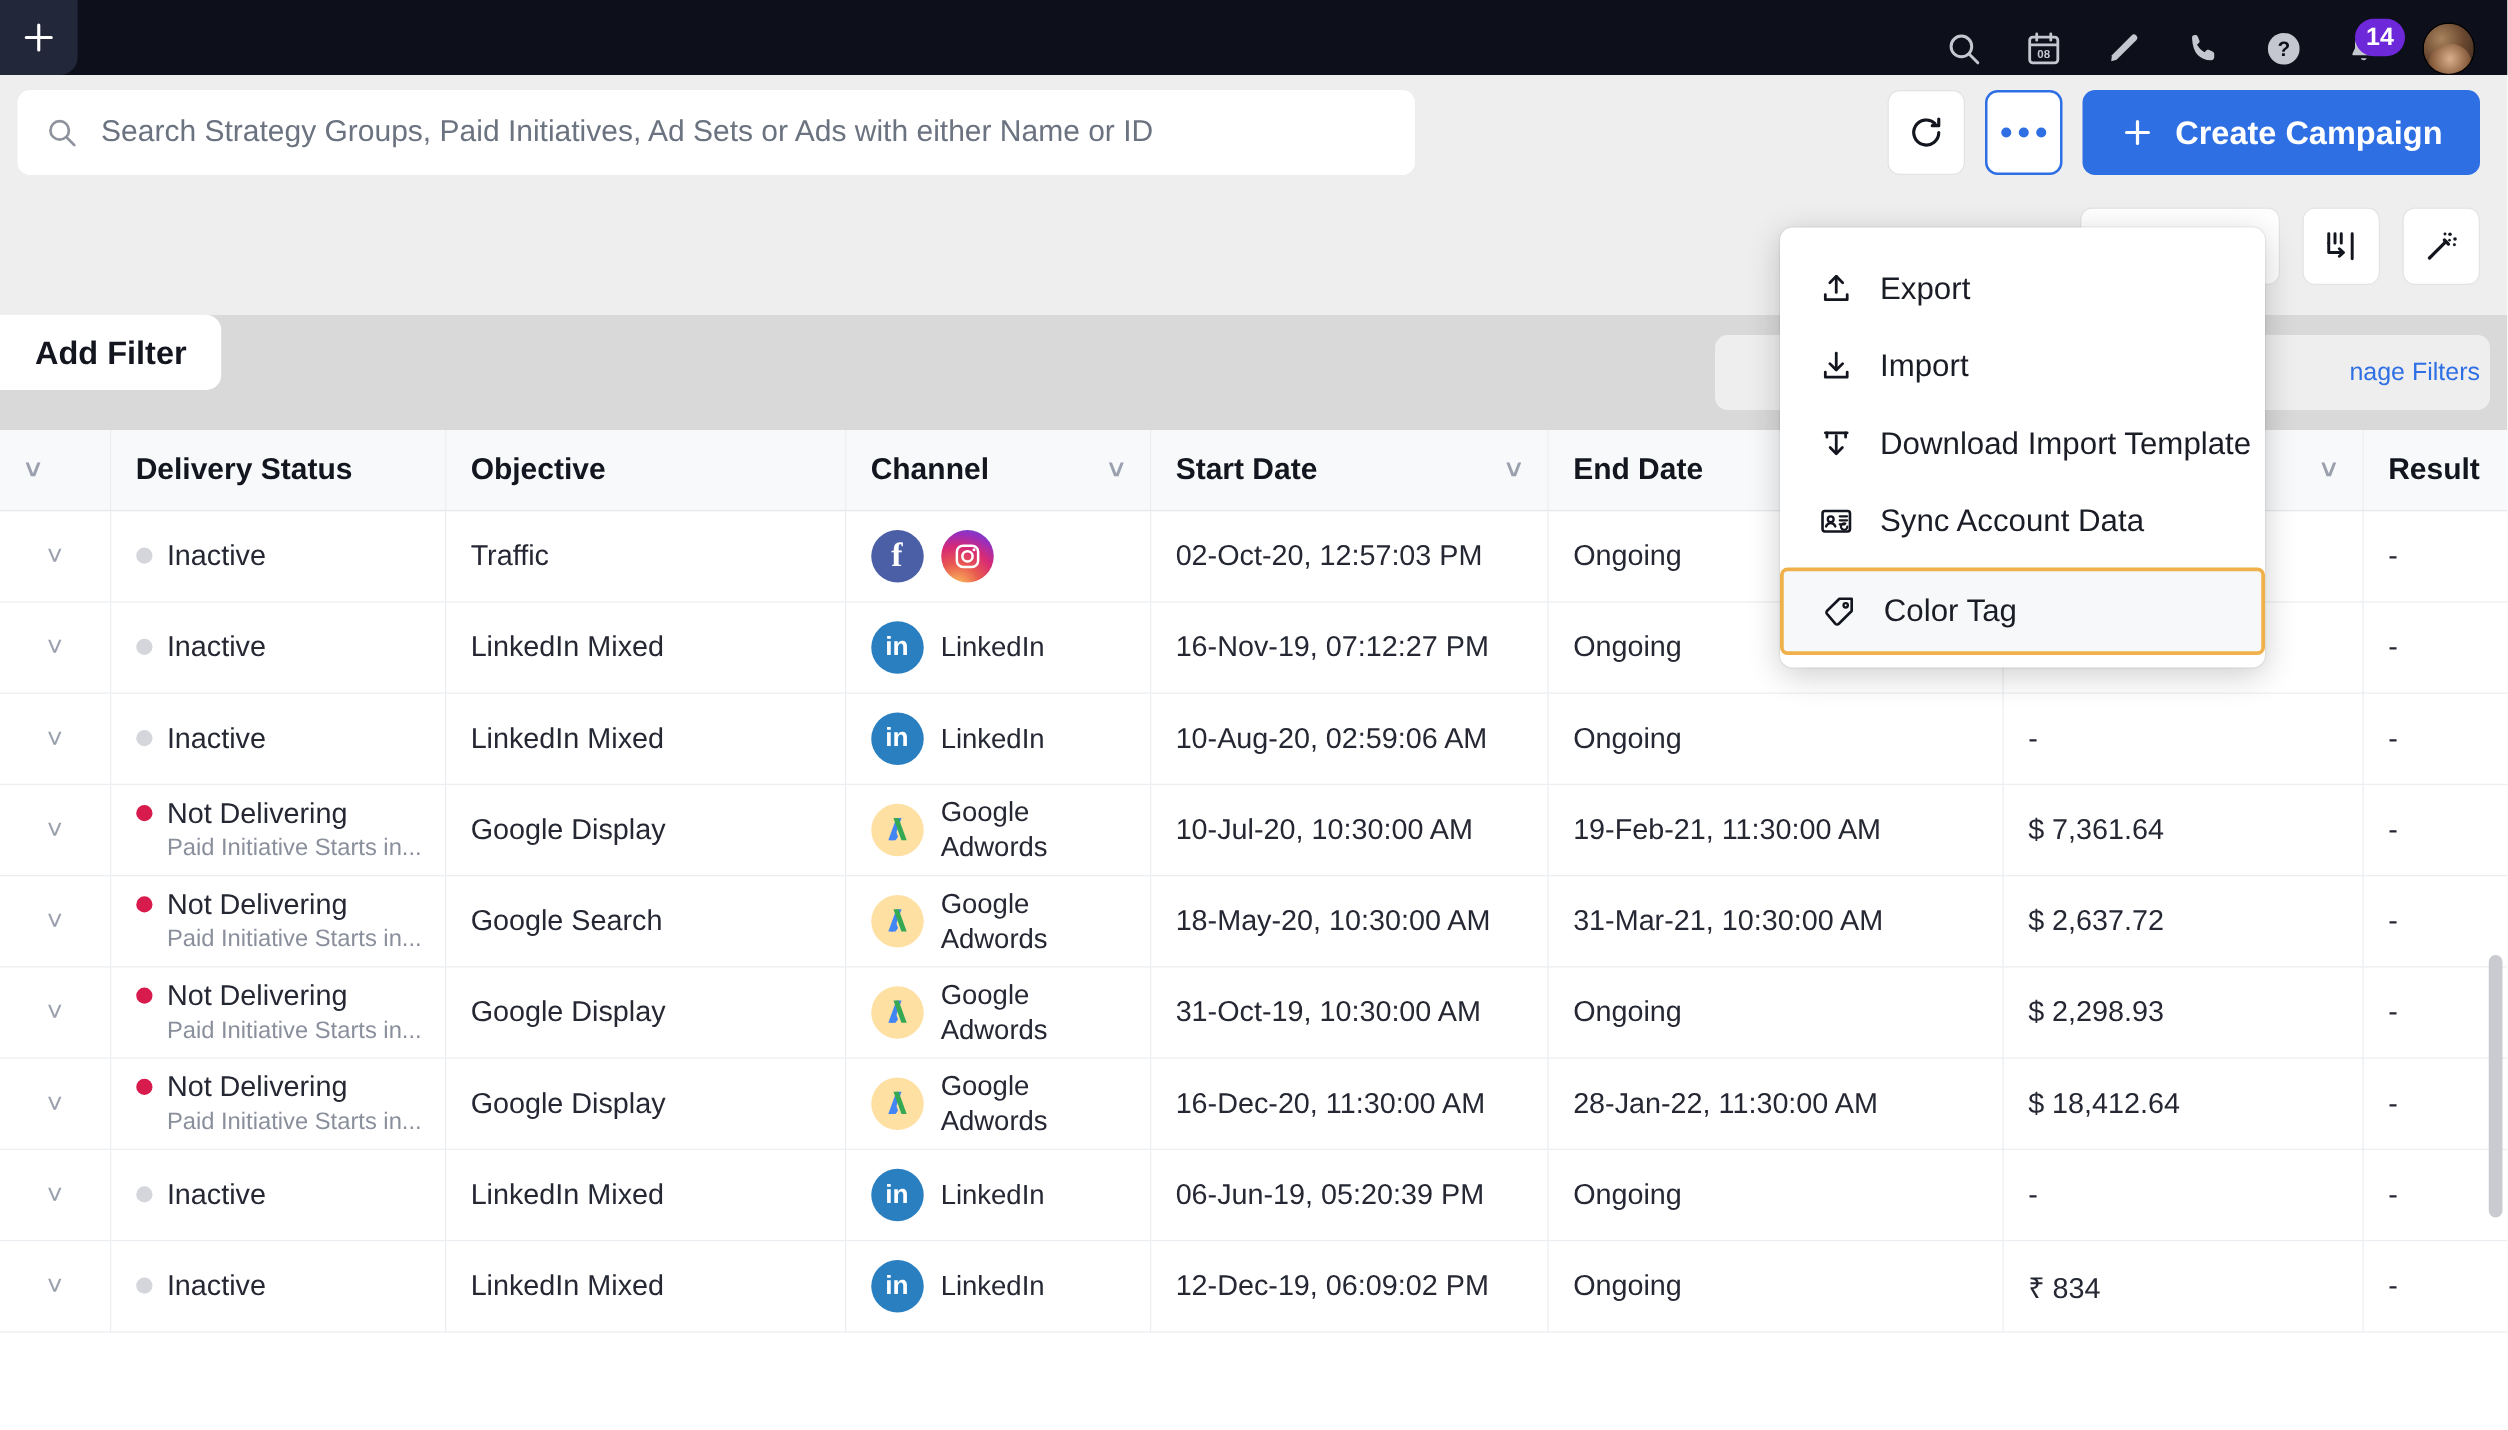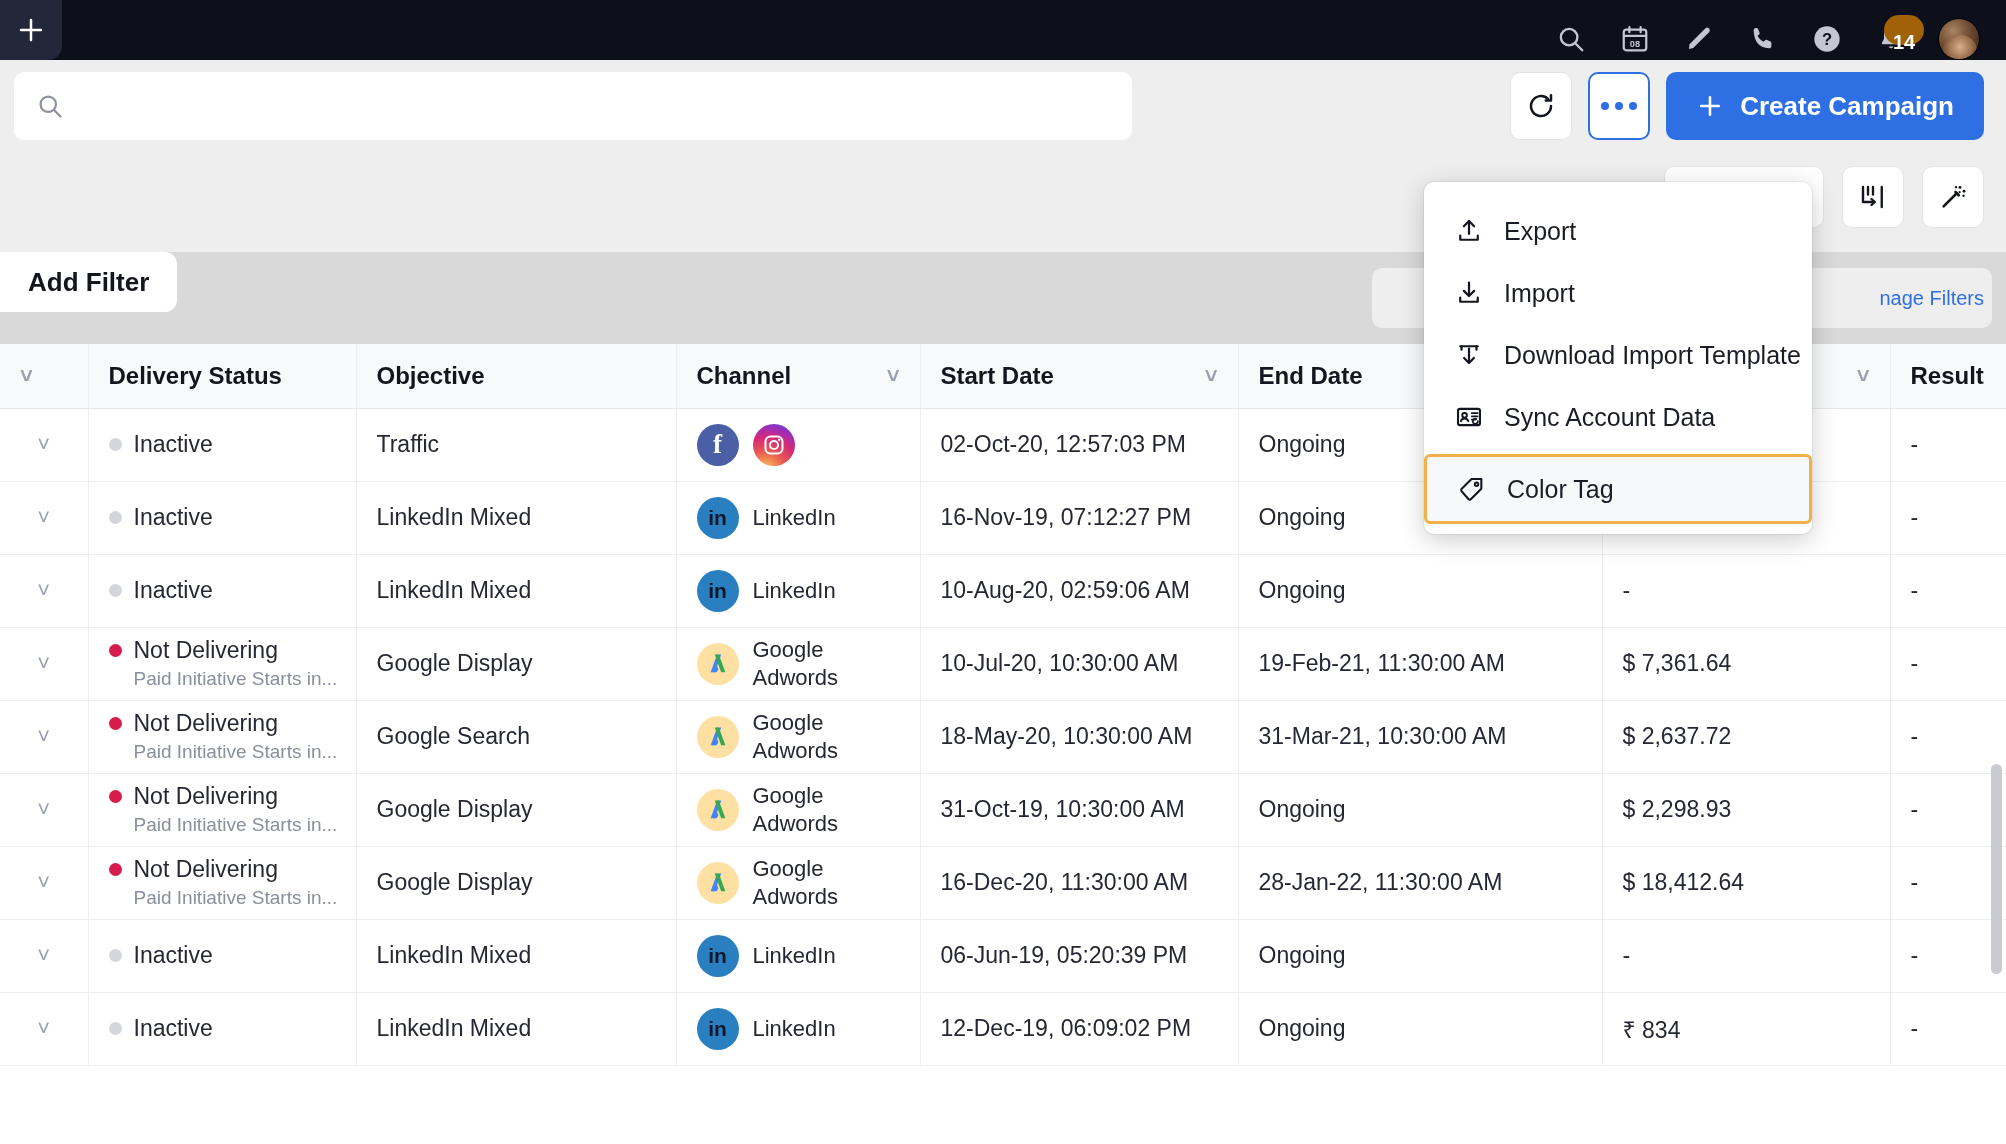--- a/index.html
+++ b/index.html
@@ -21,22 +21,22 @@
     width: 62px; height: 60px; background: #23273a;
     border-bottom-right-radius: 14px;
     display: flex; align-items: center; justify-content: center;
   }
   .plus-ico { display:block; }
   .topnav-spacer { flex: 1 1 auto; }
   .topnav-right { display: flex; align-items: center; gap: 30px; padding-right: 26px; }
   .nav-ico { width: 34px; height: 34px; display:flex; align-items:center; justify-content:center; cursor:pointer; position: relative; }
   .badge {
     position: absolute; top: -7px; right: -16px;
-    min-width: 40px; height: 30px; padding: 12px 7px;
-    background: #a16207; color: #fff; border-radius: 15px;
+    min-width: 40px; height: 30px; padding: 0 7px;
+    background: #6d28d9; color: #fff; border-radius: 15px;
     font-size: 20px; font-weight: 700; line-height: 30px; text-align: center;
   }
   .avatar {
     width: 42px; height: 42px; border-radius: 50%;
     background: radial-gradient(circle at 35% 30%, #a9845f 0%, #6d4a31 45%, #2f2018 100%);
     border: 1px solid #000; overflow:hidden; position: relative;
   }
   .avatar::after{
     content:""; position:absolute; left:4px; top:16px; width:34px; height:30px;
     background: radial-gradient(ellipse at 50% 40%, #d9b08c 0%, #8a5f40 60%, #3a2619 100%);
@@ -147,21 +147,21 @@
   .dot.grey { background: #d4d6dc; }
   .dot.red { background: #d81b4d; }
   .status-main { font-size: 23px; color:#252733; }
   .status-sub { font-size: 19px; color:#8a8f9c; margin-top: 4px; padding-left: 25px; }
 
   .chan { display:flex; align-items:center; gap: 14px; }
   .chan-label { font-size: 22px; color:#252733; line-height: 1.25; white-space: normal; }
   .ci { width: 42px; height: 42px; border-radius:50%; flex:none; display:flex; align-items:center; justify-content:center; }
   .ci-fb { background:#4a5fa5; color:#fff; font-weight:700; font-size:27px; font-family:"Liberation Serif",serif;}
   .ci-ig { background: radial-gradient(circle at 30% 110%, #fdcb5c 0%, #e95950 35%, #d62976 60%, #962fbf 80%, #4f5bd5 100%); }
-  .ci-in { background:#2a7fc1; color:#0f172a; font-weight:700; font-size:21px; }
+  .ci-in { background:#2a7fc1; color:#ffffff; font-weight:700; font-size:21px; }
   .ci-gg { background:#ffe0a3; }
 
   
   .vscroll {
     position:absolute; right: 4px; top: 420px; width: 11px; height: 210px;
     background:#c9cbd1; border-radius: 6px;
   }
 
   
   .menu {
@@ -241,20 +241,21 @@
       <div class="avatar"></div>
     </div>
   </div>
 
   <div class="searchrow">
     <div class="searchbox">
       <svg width="28" height="28" viewBox="0 0 24 24">
         <circle cx="10.5" cy="10.5" r="6.6" fill="none" stroke="#8d929d" stroke-width="1.9"></circle>
         <path d="M15.4 15.4L21 21" stroke="#8d929d" stroke-width="1.9" stroke-linecap="round"></path>
       </svg>
+      <input type="text" placeholder="Search Strategy Groups, Paid Initiatives, Ad Sets or Ads with either Name or ID" style="">
     </div>
 
     <div class="actionbtns">
       <div class="iconbtn">
         <svg width="30" height="30" viewBox="0 0 24 24">
           <path d="M20 12a8 8 0 1 1-2.4-5.7" fill="none" stroke="#14161f" stroke-width="2" stroke-linecap="round"></path>
           <path d="M20 3.4V7.6h-4.2" fill="none" stroke="#14161f" stroke-width="2" stroke-linecap="round" stroke-linejoin="round"></path>
         </svg>
       </div>
       <div class="iconbtn active">

